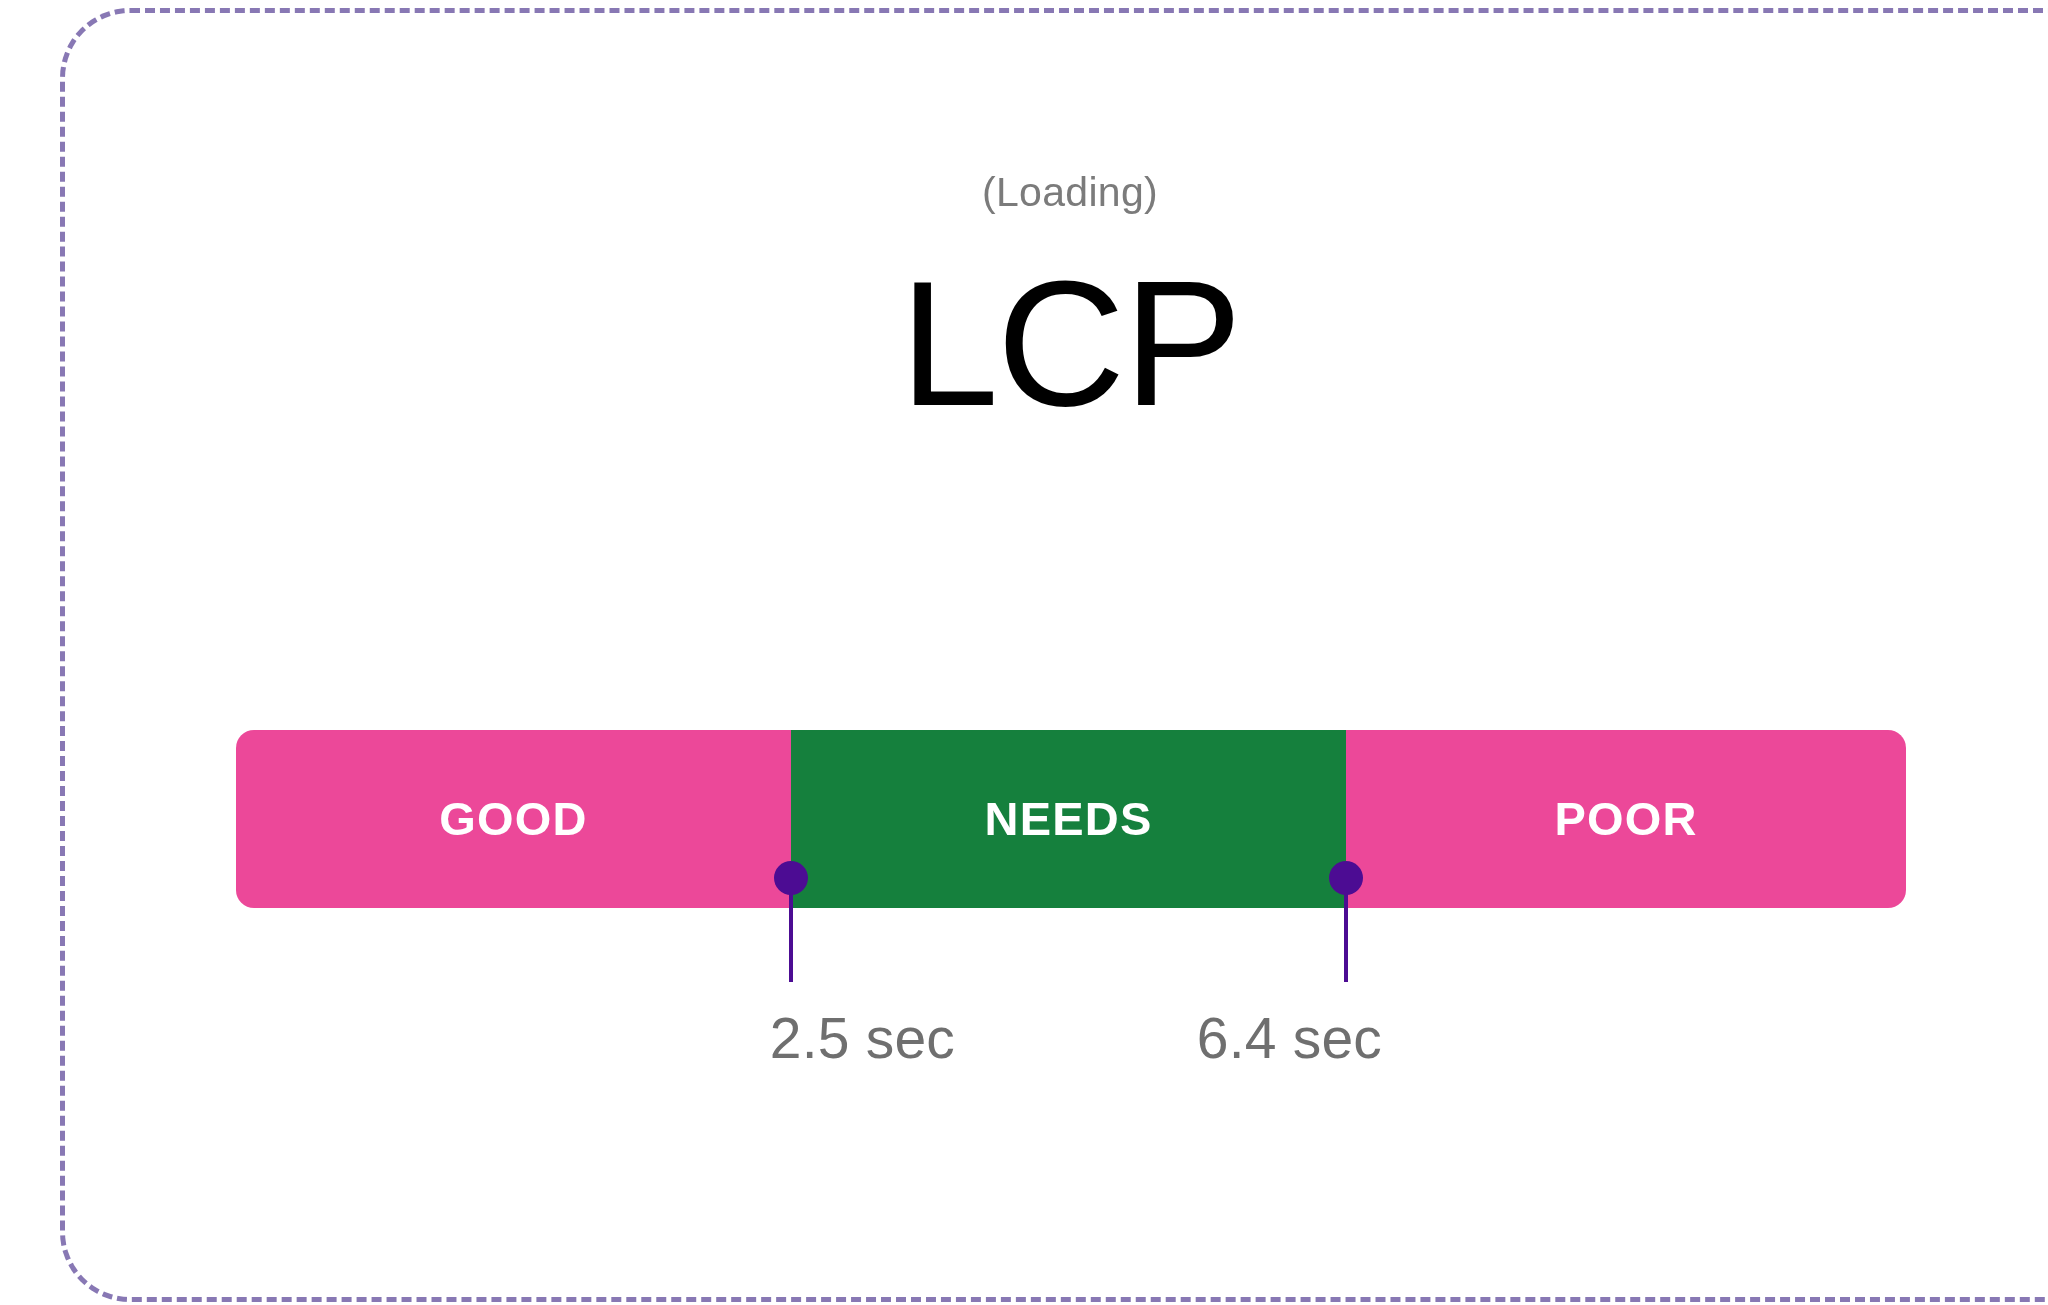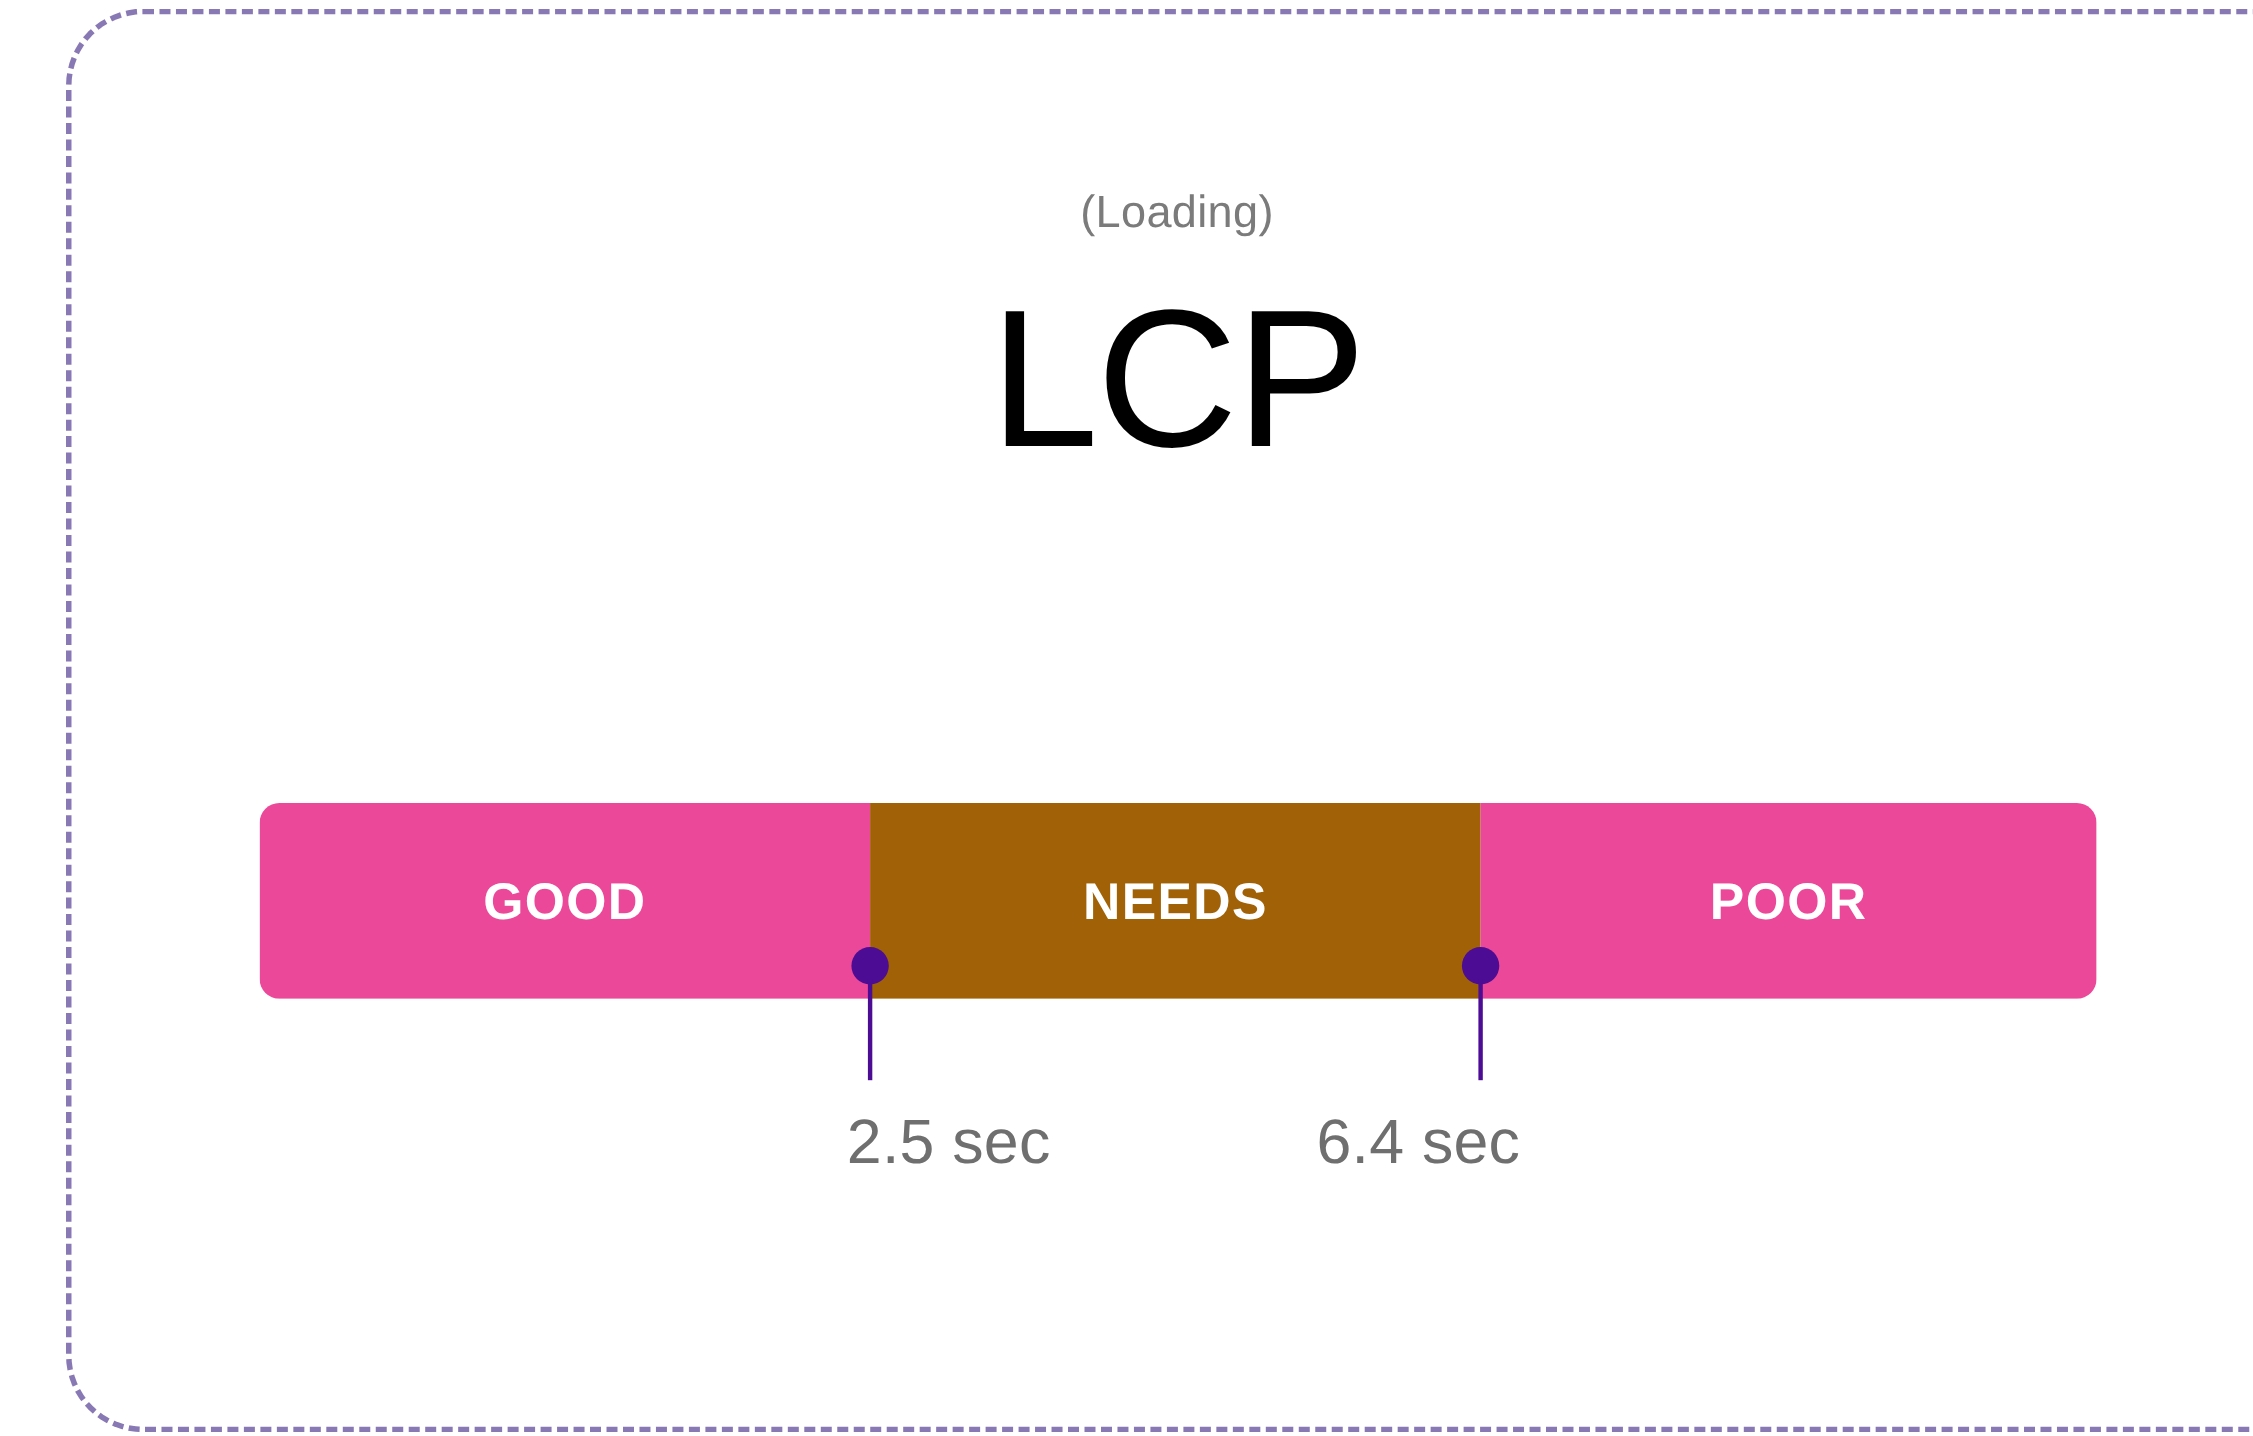--- a/index.html
+++ b/index.html
@@ -167,21 +167,21 @@
   </div>
 
   <div class="bar-wrap">
 
     <div class="bar">
 
       <div class="seg seg-good" style="background:#ec4899">
         <span class="seg-label">GOOD</span>
       </div>
 
-      <div class="seg seg-needs" style="background:#a16207">
+      <div class="seg seg-needs" style="background:#15803d">
         <span>
           <span class="seg-label">NEEDS</span>
         </span>
       </div>
 
       <div class="seg seg-poor" style="background:#ec4899">
         <span class="seg-label">POOR</span>
       </div>
 
     </div>

